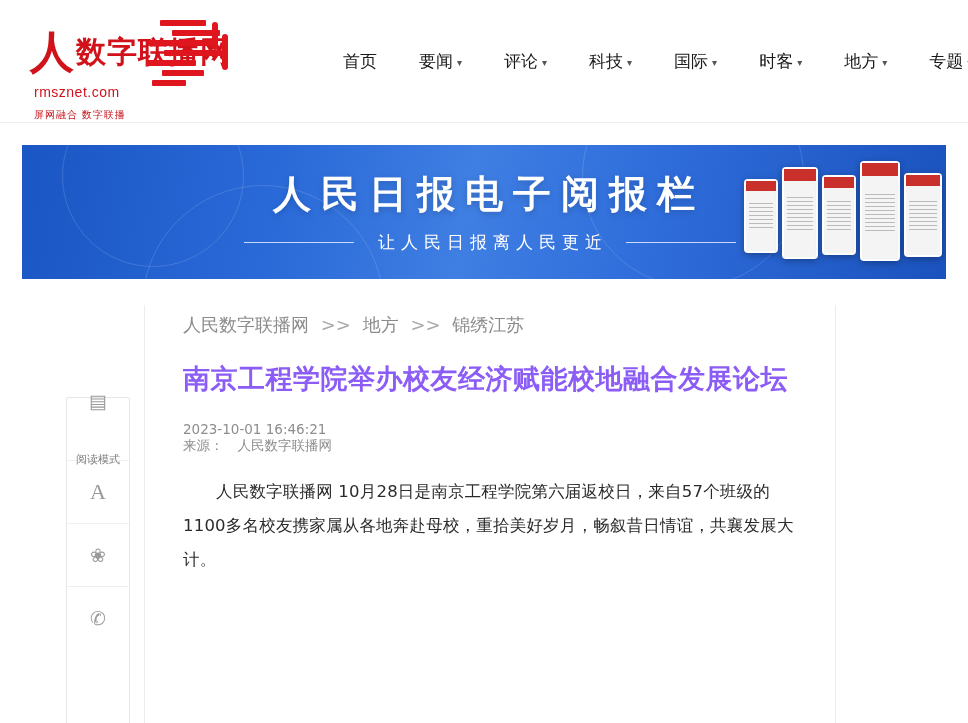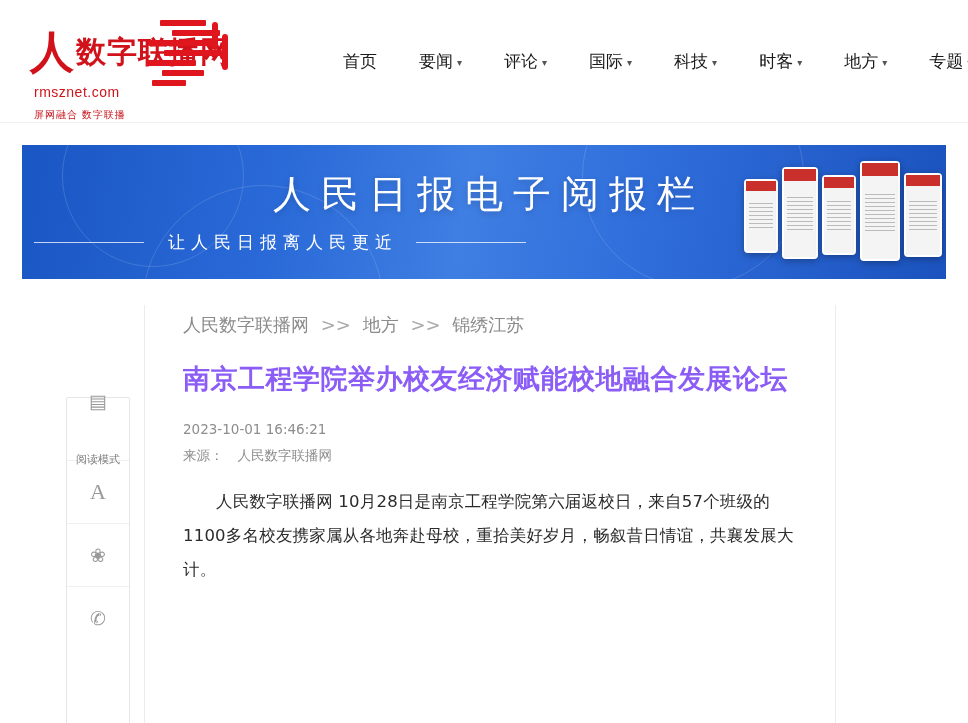--- a/index.html
+++ b/index.html
@@ -134,32 +134,32 @@
     border-radius: 50%;
   }
   .banner-title {
     position: absolute;
     left: 0; right: 0;
     top: 24px;
     text-align: center;
     color: #ffffff;
     font-size: 38px;
     letter-spacing: 10px;
-    font-weight: 400;
+    font-weight: 700;
     font-family: "DejaVu Sans", sans-serif;
     text-shadow: 0 2px 6px rgba(0,0,0,.18);
     padding-left: 10px;
   }
   .banner-sub-wrap {
     position: absolute;
     left: 0; right: 0;
     top: 86px;
     display: flex;
     align-items: center;
-    justify-content: flex-start;
+    justify-content: center;
     gap: 18px;
     margin-left: 12px;
   }
   .banner-line {
     width: 110px;
     height: 1px;
     background: rgba(255,255,255,.75);
   }
   .banner-sub {
     color: #fff;
@@ -269,21 +269,20 @@
     letter-spacing: .5px;
     font-family: "DejaVu Sans", sans-serif;
   }
   .meta-date {
     margin-top: 22px;
     font-size: 13.5px;
     color: #8d8d8d;
     font-family: "DejaVu Sans", sans-serif;
   }
   .meta-source {
-    margin-top: 10px;
     font-size: 13.5px;
     color: #8d8d8d;
     font-family: "DejaVu Sans", sans-serif;
   }
   .meta-source .src-name { margin-left: 14px; color: #8d8d8d; }
   .body-p {
     margin: 0;
     padding-top: 20px;
     font-size: 16.5px;
     line-height: 34px;
@@ -329,24 +328,24 @@
       <div class="nav-item">
         <span>首页</span>
       </div>
       <div class="nav-item">
         <span>要闻</span><span class="caret">▾</span>
       </div>
       <div class="nav-item">
         <span>评论</span><span class="caret">▾</span>
       </div>
       <div class="nav-item">
+        <span>科技</span><span class="caret">▾</span>
+      </div>
+      <div class="nav-item">
         <span>国际</span><span class="caret">▾</span>
-      </div>
-      <div class="nav-item">
-        <span>科技</span><span class="caret">▾</span>
       </div>
       <div class="nav-item">
         <span>时客</span><span class="caret">▾</span>
       </div>
       <div class="nav-item">
         <span>地方</span><span class="caret">▾</span>
       </div>
       <div class="nav-item">
         <span>专题</span><span class="caret">▾</span>
       </div>

